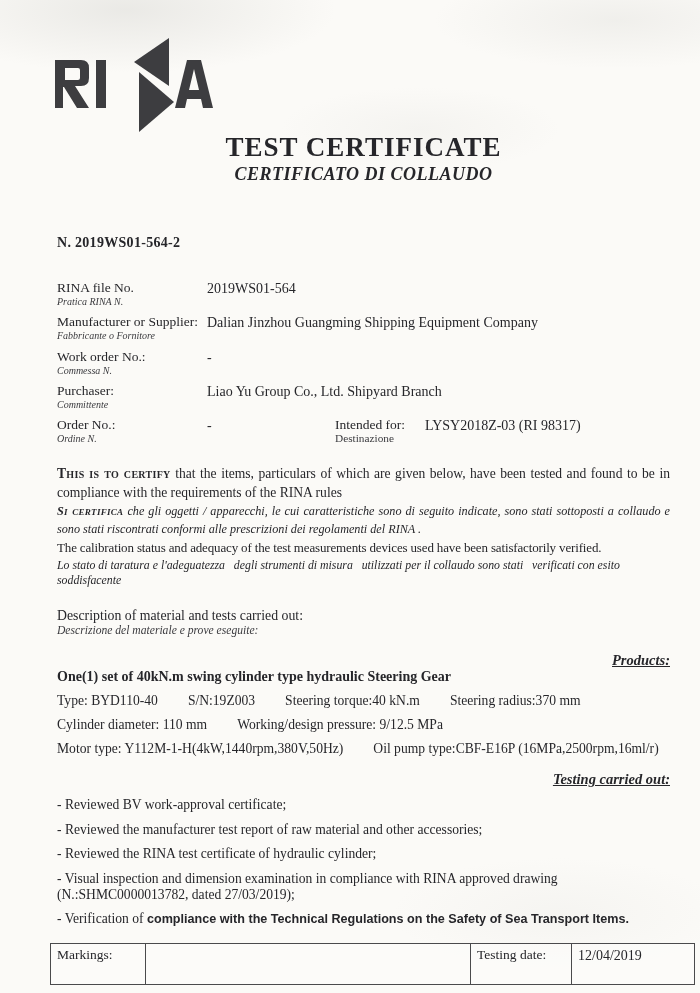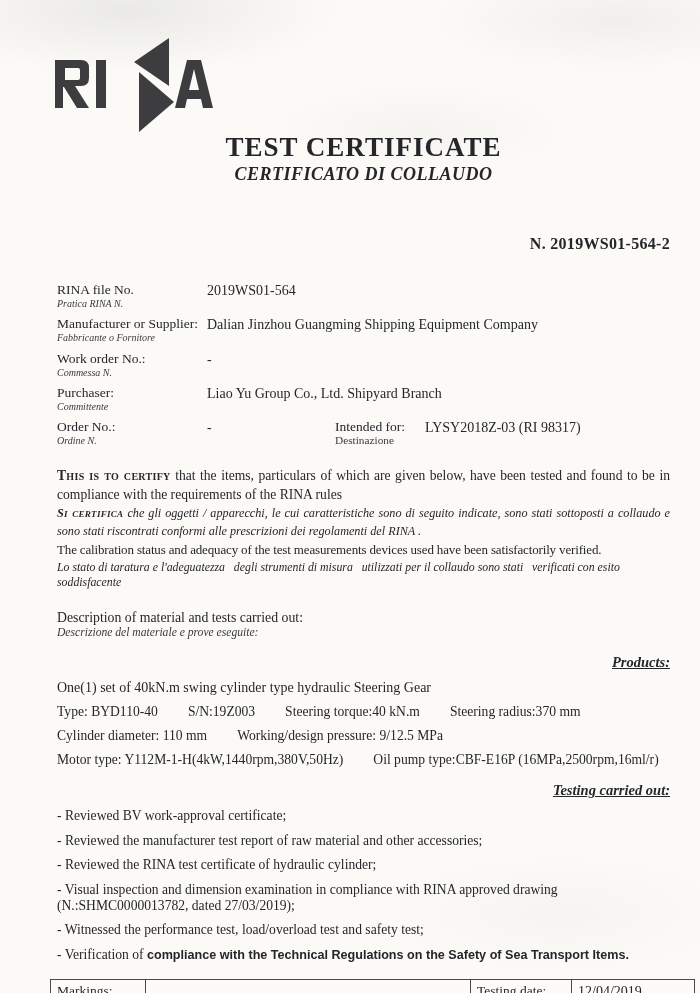--- a/index.html
+++ b/index.html
@@ -20,21 +20,21 @@
       radial-gradient(ellipse 240px 80px at 80% 92%, rgba(210,210,205,.14), transparent 70%);
   }
   .content{position:relative;padding:28px 30px 0 57px;}
 
   
   .logo{margin-left:-8px;height:108px;}
   
   .title-block{text-align:center;margin-top:-4px;}
   .title{font-size:27px;font-weight:bold;letter-spacing:1px;margin:0;}
   .subtitle{font-size:18px;font-weight:bold;font-style:italic;letter-spacing:.5px;margin:1px 0 0 0;}
-  .cert-no{text-align:right;font-size:16px;font-weight:bold;margin-top:50px;letter-spacing:.3px;}
+  .cert-no{text-align:left;font-size:14px;font-weight:bold;margin-top:50px;letter-spacing:.3px;}
 
   
   .fields{margin-top:29px;}
   .frow{display:flex;align-items:flex-start;margin-bottom:7px;}
   .flabel{width:150px;flex:0 0 150px;font-size:13.5px;line-height:1.12;}
   .flabel .it{display:block;font-style:italic;font-size:10px;color:#3a3a3e;margin-top:1px;}
   .fvalue{font-size:14px;padding-top:1px;}
   .intended{display:flex;margin-left:8px;}
   .order-dash{width:120px;flex:0 0 120px;}
   .ilabel{width:90px;flex:0 0 90px;font-size:13.5px;line-height:1.12;}
@@ -45,21 +45,21 @@
   .dec-en{font-size:13.6px;text-align:justify;line-height:1.38;}
   .smallcaps{font-variant:small-caps;font-weight:bold;letter-spacing:.3px;}
   .dec-it{font-size:12.2px;font-style:italic;text-align:justify;line-height:1.4;margin-top:1px;}
   .dec-en2{font-size:13px;letter-spacing:-.15px;margin-top:2px;}
   .dec-it2{font-size:11.8px;font-style:italic;white-space:pre-wrap;margin-top:2px;}
 
   .desc-block{margin-top:20px;font-size:13.8px;line-height:1.2;}
   .desc-block .it{font-style:italic;font-size:11.6px;color:#3a3a3e;}
 
   .sec-head{font-size:14.5px;font-weight:bold;font-style:italic;text-decoration:underline;margin-top:14px;text-align:right;}
-  .prod-line1{font-size:14px;font-weight:normal;margin-top:9px;}
+  .prod-line1{font-size:14px;font-weight:bold;}
   .spec{font-size:13.6px;margin-top:8px;}
   .spec span{margin-right:30px;}
   .spec span:last-child{margin-right:0;}
 
   .testing-list{margin-top:9px;}
   .t-item{font-size:13.6px;margin-bottom:8.5px;}
   .t-bold{font-family:"Liberation Sans", sans-serif;font-weight:bold;font-size:12.6px;}
 
   
   .mark-table{display:flex;border:1.2px solid #4a4a4c;margin:16px 0 0 -7px;width:645px;height:42px;box-sizing:border-box;background:rgba(255,255,255,.3);}
@@ -179,21 +179,20 @@
     <span>Motor type: Y112M-1-H(4kW,1440rpm,380V,50Hz)</span><span>Oil pump type:CBF-E16P (16MPa,2500rpm,16ml/r)</span>
   </div>
 
   <div class="sec-head">Testing carried out:</div>
   <div class="testing-list">
     <div class="t-item">- Reviewed BV work-approval certificate;</div>
     <div class="t-item">- Reviewed the manufacturer test report of raw material and other accessories;</div>
     <div class="t-item">- Reviewed the RINA test certificate of hydraulic cylinder;</div>
     <div class="t-item" style="margin-bottom:0;">- Visual inspection and dimension examination in compliance with RINA approved drawing</div>
     <div class="t-item">(N.:SHMC0000013782, dated 27/03/2019);</div>
-    <div class="t-item">- Witnessed the performance test, load/overload test and safety test;</div>
     <div class="t-item">
       <span>- Verification of </span><span class="t-bold">compliance with the Technical Regulations on the Safety of Sea Transport Items.</span>
     </div>
   </div>
 
   <div class="mark-table">
     <div class="m-cell m-c1">
       <span>Markings:</span>
       
     </div>

